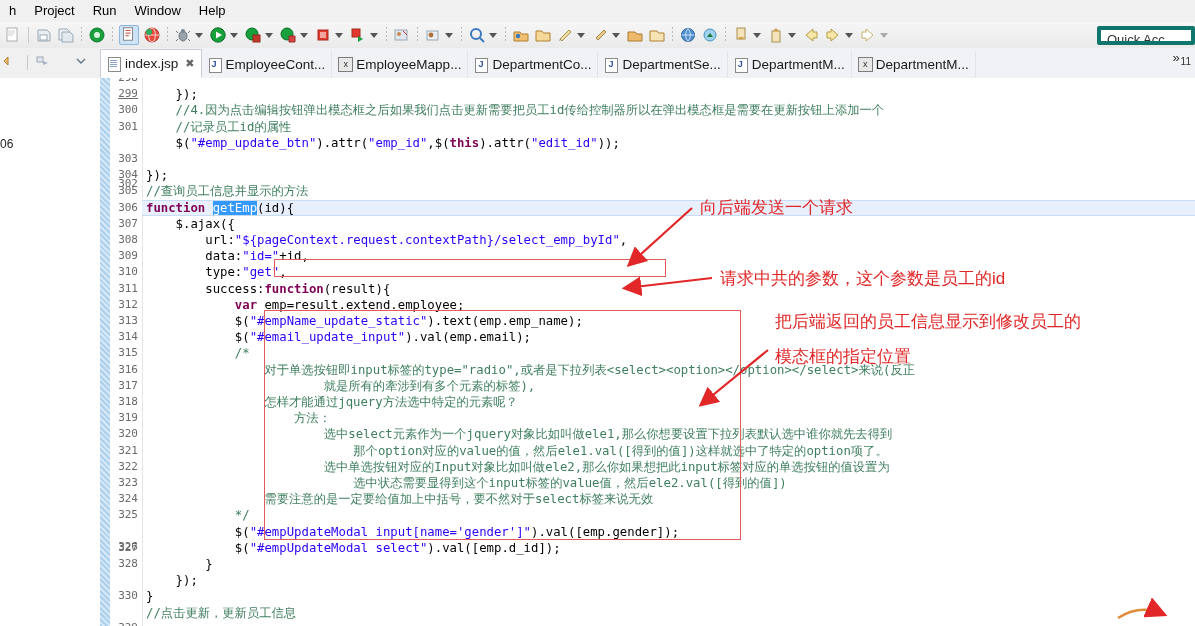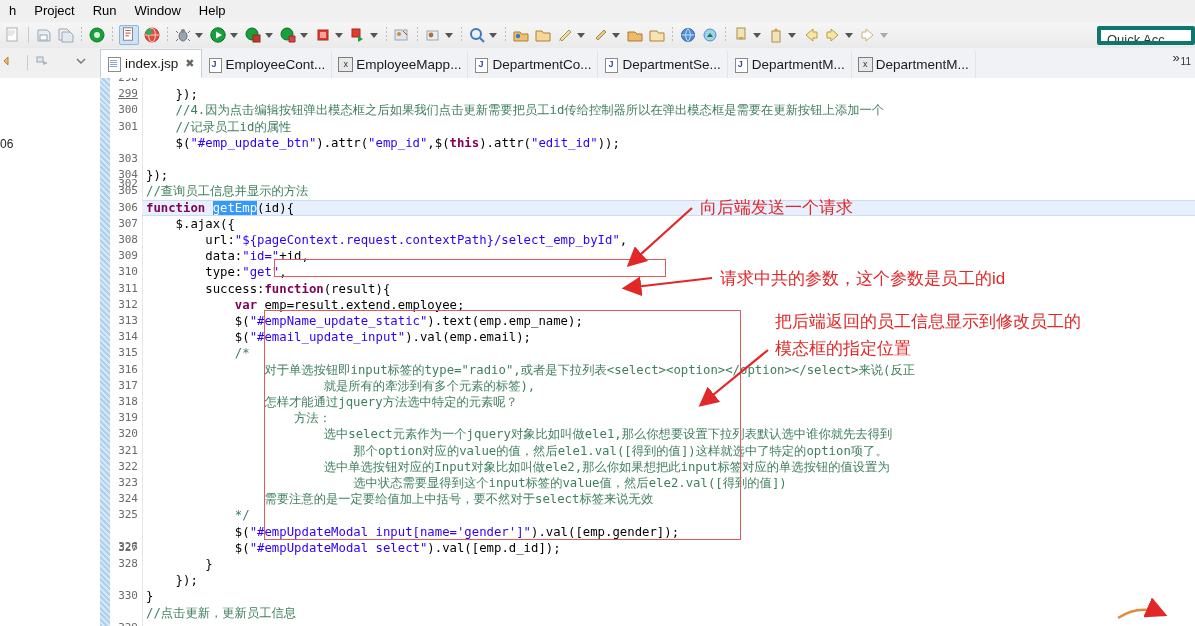--- a/index.html
+++ b/index.html
@@ -485,21 +485,21 @@
   </div>
 
   <div class="vscroll"></div>
 
   <div class="anno" style="left:700px;top:196px;">向后端发送一个请求</div>
 
   <div class="anno" style="left:720px;top:267px;">请求中共的参数，这个参数是员工的id</div>
 
   <div class="anno" style="left:775px;top:310px;">把后端返回的员工信息显示到修改员工的</div>
 
-  <div class="anno" style="left:775px;top:337px;text-align:right;">模态框的指定位置</div>
+  <div class="anno" style="left:775px;top:345px;text-align:right;">模态框的指定位置</div>
 
   <svg class="arrows">
     <defs>
       <marker id="ah" markerWidth="9" markerHeight="9" refX="7" refY="4.5" orient="auto">
         <path d="M0,0 L9,4.5 L0,9 z" fill="#e12727"></path>
       </marker>
     </defs>
 
     <line x1="692" y1="208" x2="630" y2="264" stroke="#e12727" stroke-width="2.2" marker-end="url(#ah)"></line>
 

